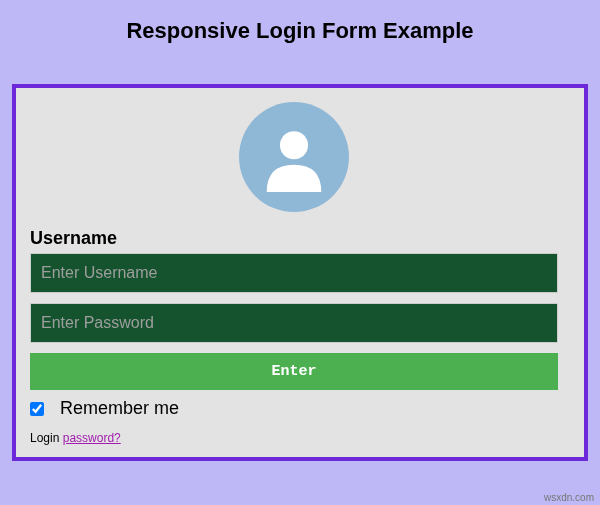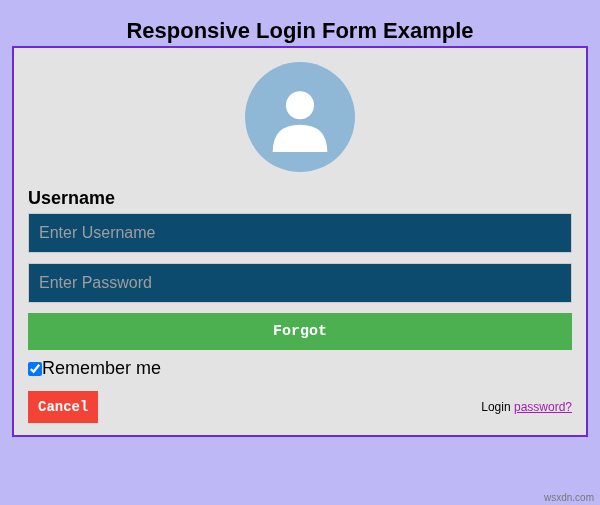--- a/index.html
+++ b/index.html
@@ -12,26 +12,27 @@
       background: #beb9f6;
       width: 600px;
       height: 505px;
       padding: 8px 12px;
     }
     .page-title {
       text-align: center;
       font-size: 22px;
       font-weight: bold;
       color: #000;
-      padding: 10px 0 2px 0;
+      padding: 10px 0 20px 0;
     }
     .form-container {
       background: #e3e3e3;
-      border: 2px solid #6d28d9;
-      padding: 10px 14px 12px 14px;
+      border: 4px solid #6d28d9;
+      padding: 10px 26px 12px 14px;
+      margin-top: 20px;
     }
     .avatar-wrap {
       display: flex;
       justify-content: center;
       padding: 4px 0 16px 0;
     }
     .avatar-circle {
       width: 110px;
       height: 110px;
       border-radius: 50%;
@@ -48,21 +49,21 @@
       font-weight: bold;
       font-size: 18px;
       color: #000;
       margin-bottom: 4px;
     }
     .text-input {
       width: 100%;
       padding: 10px 10px;
       font-size: 16px;
       color: #999;
-      background: #0c4a6e;
+      background: #14532d;
       border: 1px solid #ccc;
       margin-bottom: 10px;
     }
     .text-input::placeholder {
       color: #9e9e9e;
     }
     .login-btn {
       width: 100%;
       background: #4caf50;
       color: #fff;
@@ -70,21 +71,21 @@
       padding: 10px 0;
       font-family: "Courier New", monospace;
       font-weight: bold;
       font-size: 15px;
       cursor: pointer;
       margin-bottom: 8px;
     }
     .remember-row {
       display: flex;
       align-items: center;
-      gap: 0;
+      gap: 16px;
       font-size: 18px;
       color: #000;
       margin-bottom: 12px;
     }
     .remember-row input[type="checkbox"] {
       width: 14px;
       height: 14px;
     }
     .bottom-row {
       display: flex;
@@ -133,29 +134,28 @@
         <path d="M 15 95 Q 15 60 50 60 Q 85 60 85 95 Z" fill="#ffffff"></path>
       </svg>
     </div>
   </div>
 
   <div class="field-label">Username</div>
   <input type="text" class="text-input" placeholder="Enter Username" style="">
 
   <input type="text" class="text-input" placeholder="Enter Password" style="">
 
-  <button class="login-btn">Forgot</button>
+  <button class="login-btn">Enter</button>
 
   <div class="remember-row">
     <input type="checkbox" checked="" style="">
     <span>Remember me</span>
   </div>
 
   <div class="bottom-row">
-    <button class="cancel-btn">Cancel</button>
     <div class="forgot-text">
       <span>Login </span><a class="forgot-link">password?</a>
     </div>
   </div>
 
 </div>
 
 <div class="watermark">wsxdn.com</div>
 
 </body></html>

